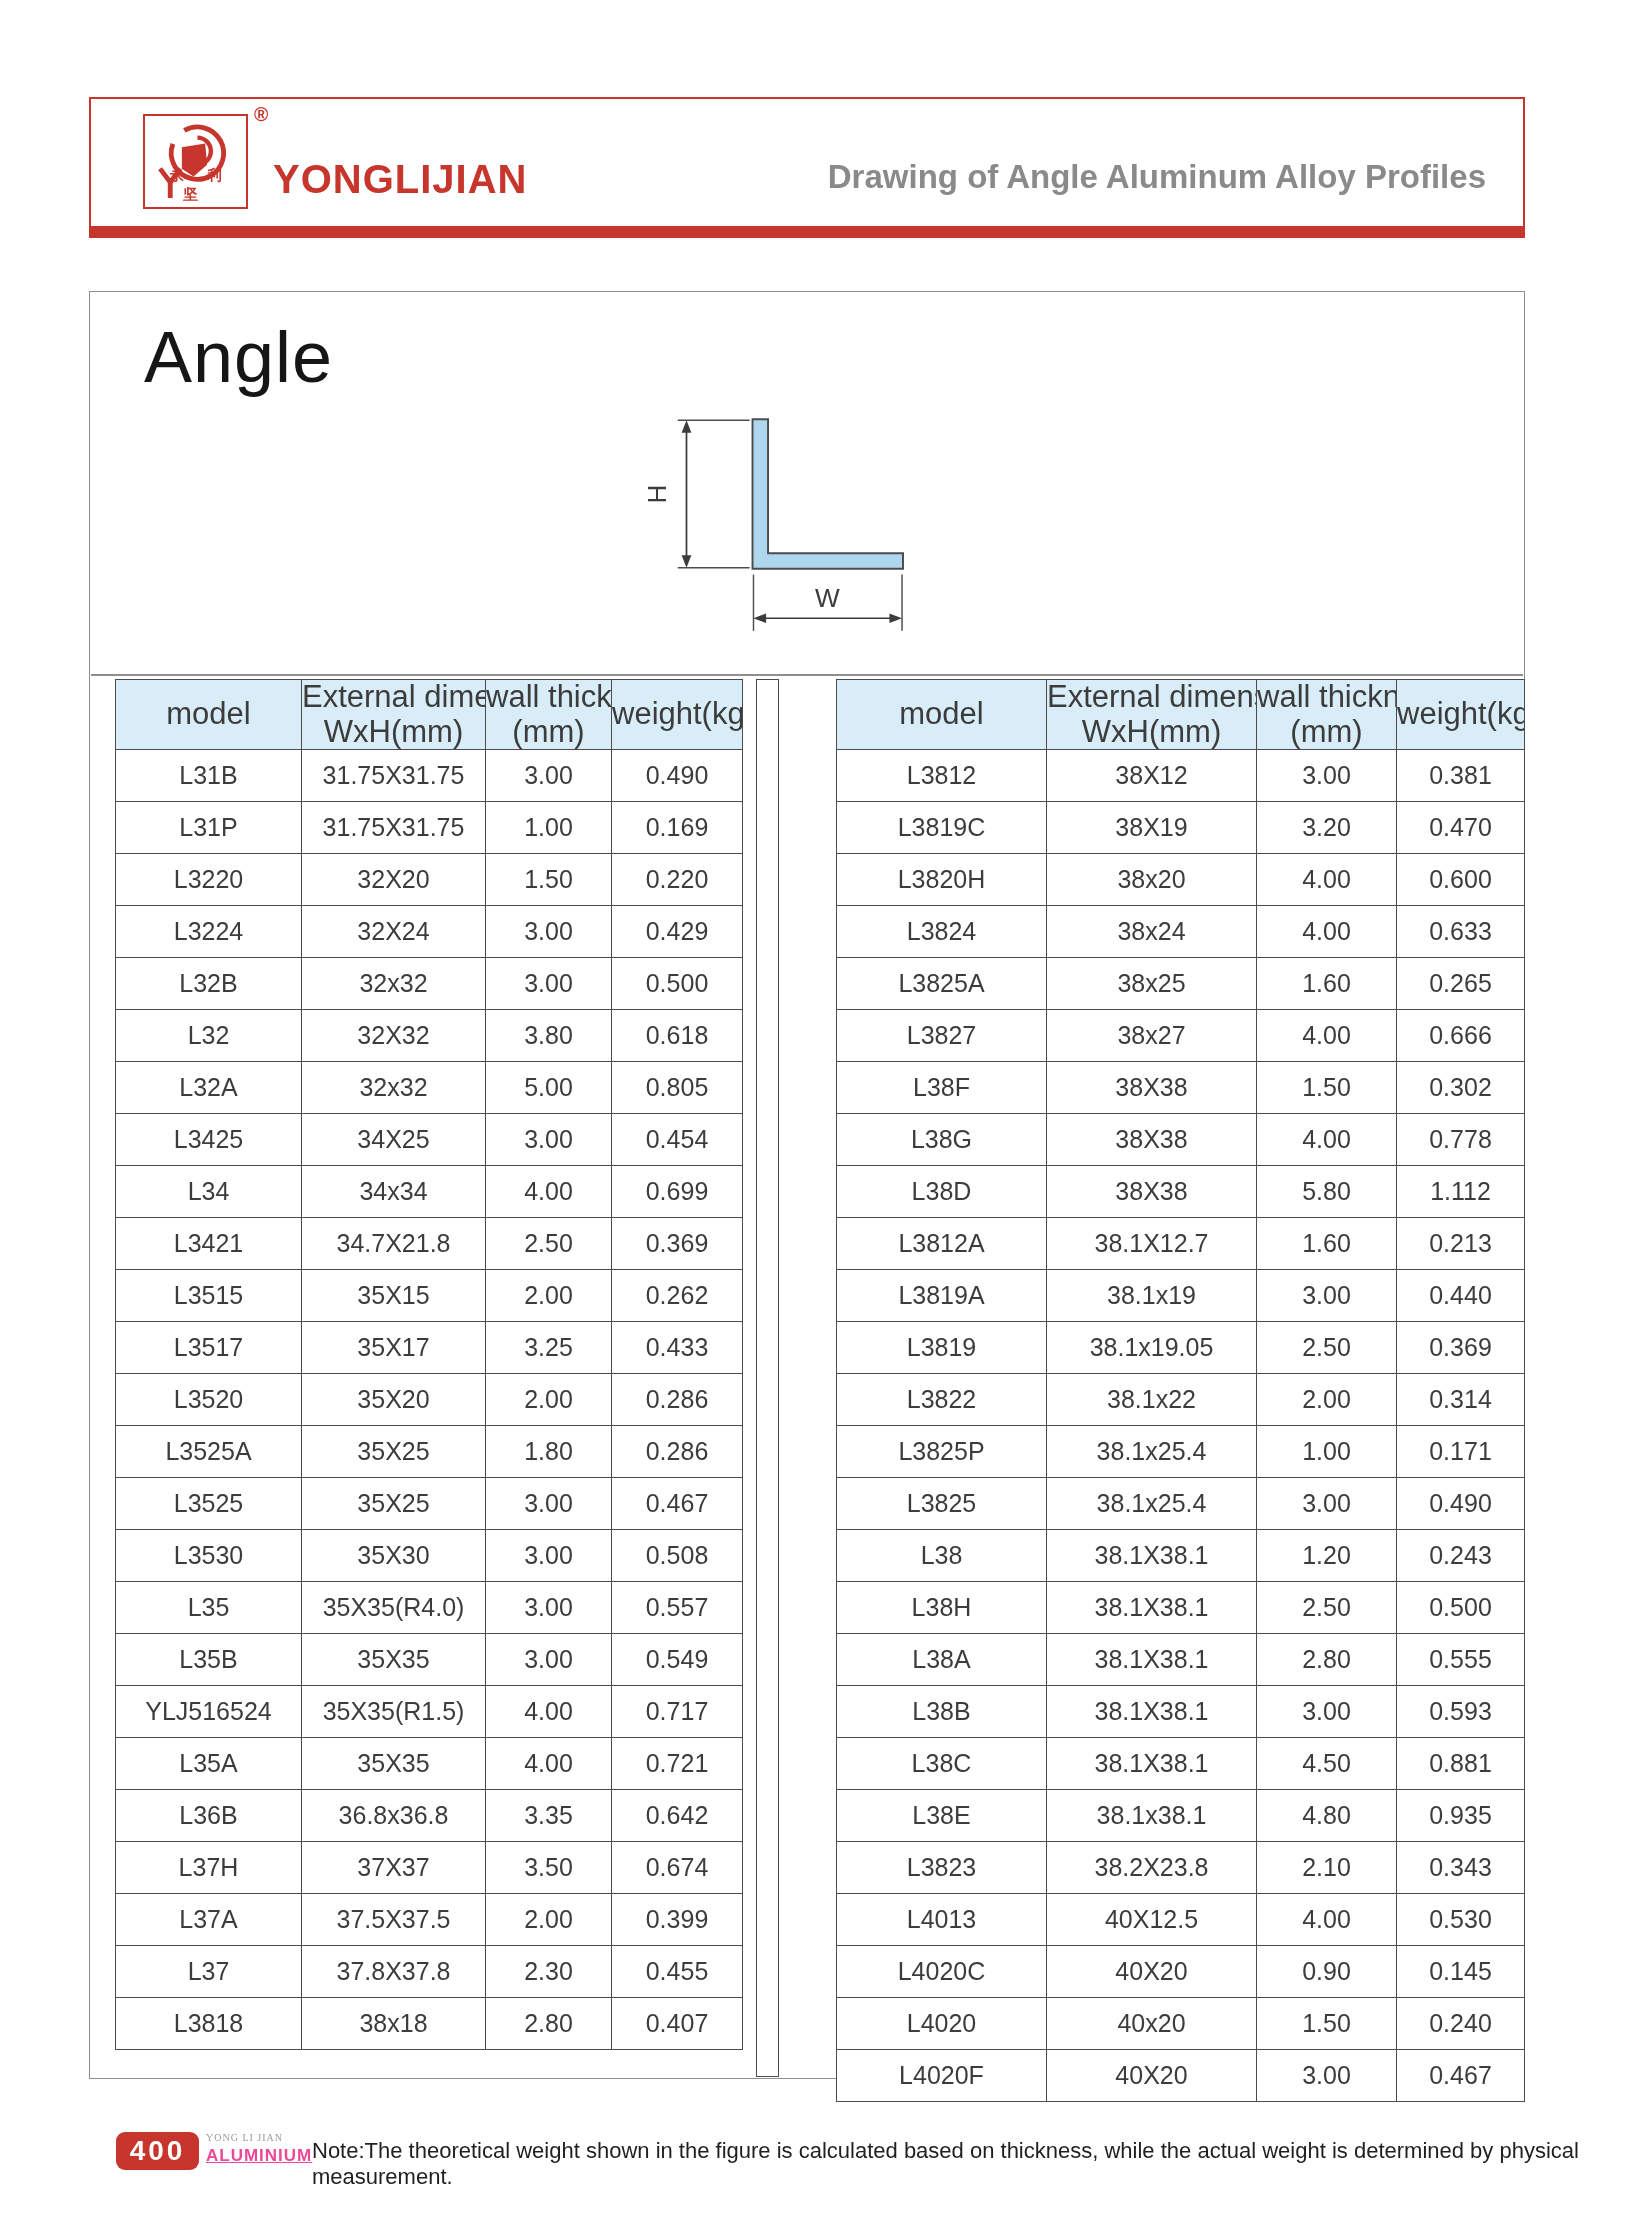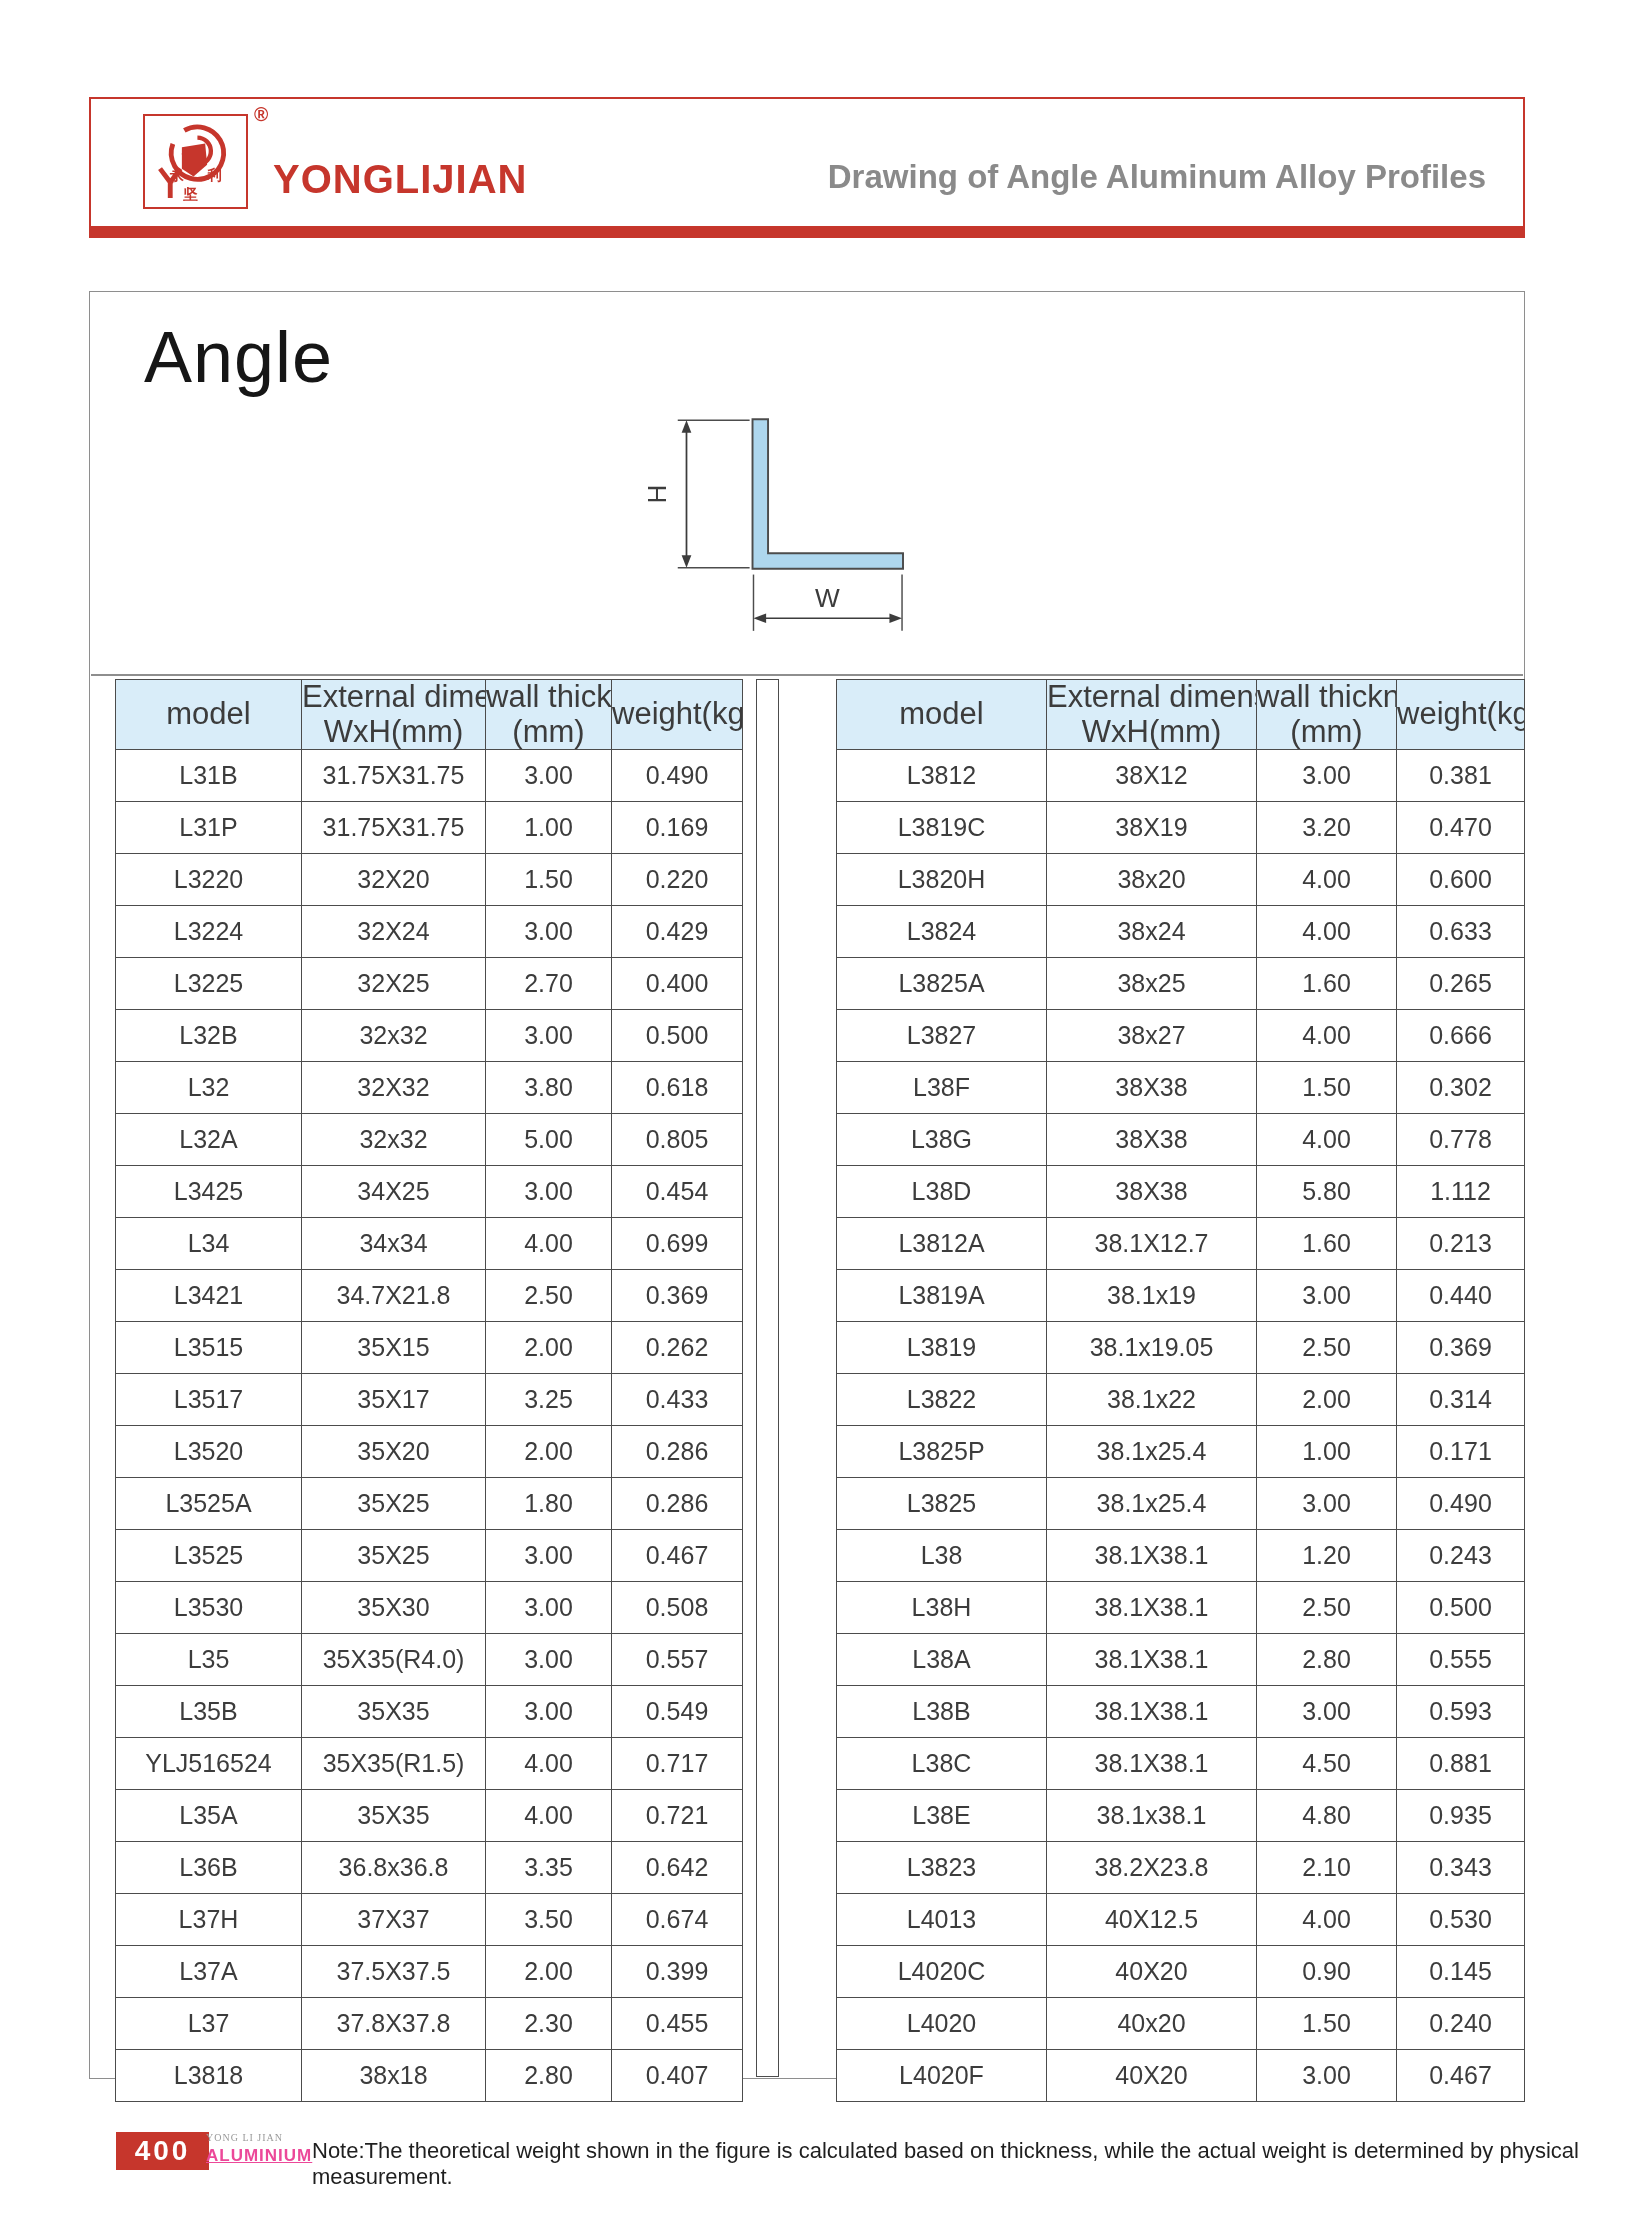--- a/index.html
+++ b/index.html
@@ -62,23 +62,23 @@
     height:49px;line-height:1.12;
   }
   .spec td{font-size:25px;height:52px;}
   .hl{display:block;}
   .table-divider{
     position:absolute;left:756px;top:679px;width:23px;height:1398px;
     border:1.9px solid var(--line);background:#fff;
   }
   
   .page-badge{
-    position:absolute;left:116px;top:2132px;width:93px;height:38px;
+    position:absolute;left:116px;top:2132px;width:83px;height:38px;
     background:var(--red);color:#fff;font-size:28px;font-weight:bold;
-    text-align:center;line-height:38px;letter-spacing:2.9px;
+    text-align:center;line-height:38px;letter-spacing:2.9px;border-radius:9px;
   }
   .footer-brand{position:absolute;left:206px;top:2132px;line-height:1.25;}
   .footer-brand .fb1{font-size:10px;color:#9a9a9a;letter-spacing:1px;font-family:Liberation Serif, serif;}
   .footer-brand .fb2{font-size:17px;color:#ec4899;font-weight:bold;letter-spacing:1px;text-decoration:underline;}
   .footer-note{
     position:absolute;left:312px;top:2138px;font-size:22px;color:#1f1f1f;
   }
 </style>
 </head>
 <body>
@@ -162,26 +162,20 @@
         <td>1.50</td>
         <td>0.220</td>
       </tr>
       <tr>
         <td>L3224</td>
         <td>32X24</td>
         <td>3.00</td>
         <td>0.429</td>
       </tr>
       <tr>
-        <td>L3225</td>
-        <td>32X25</td>
-        <td>2.70</td>
-        <td>0.400</td>
-      </tr>
-      <tr>
         <td>L32B</td>
         <td>32x32</td>
         <td>3.00</td>
         <td>0.500</td>
       </tr>
       <tr>
         <td>L32</td>
         <td>32X32</td>
         <td>3.80</td>
         <td>0.618</td>

